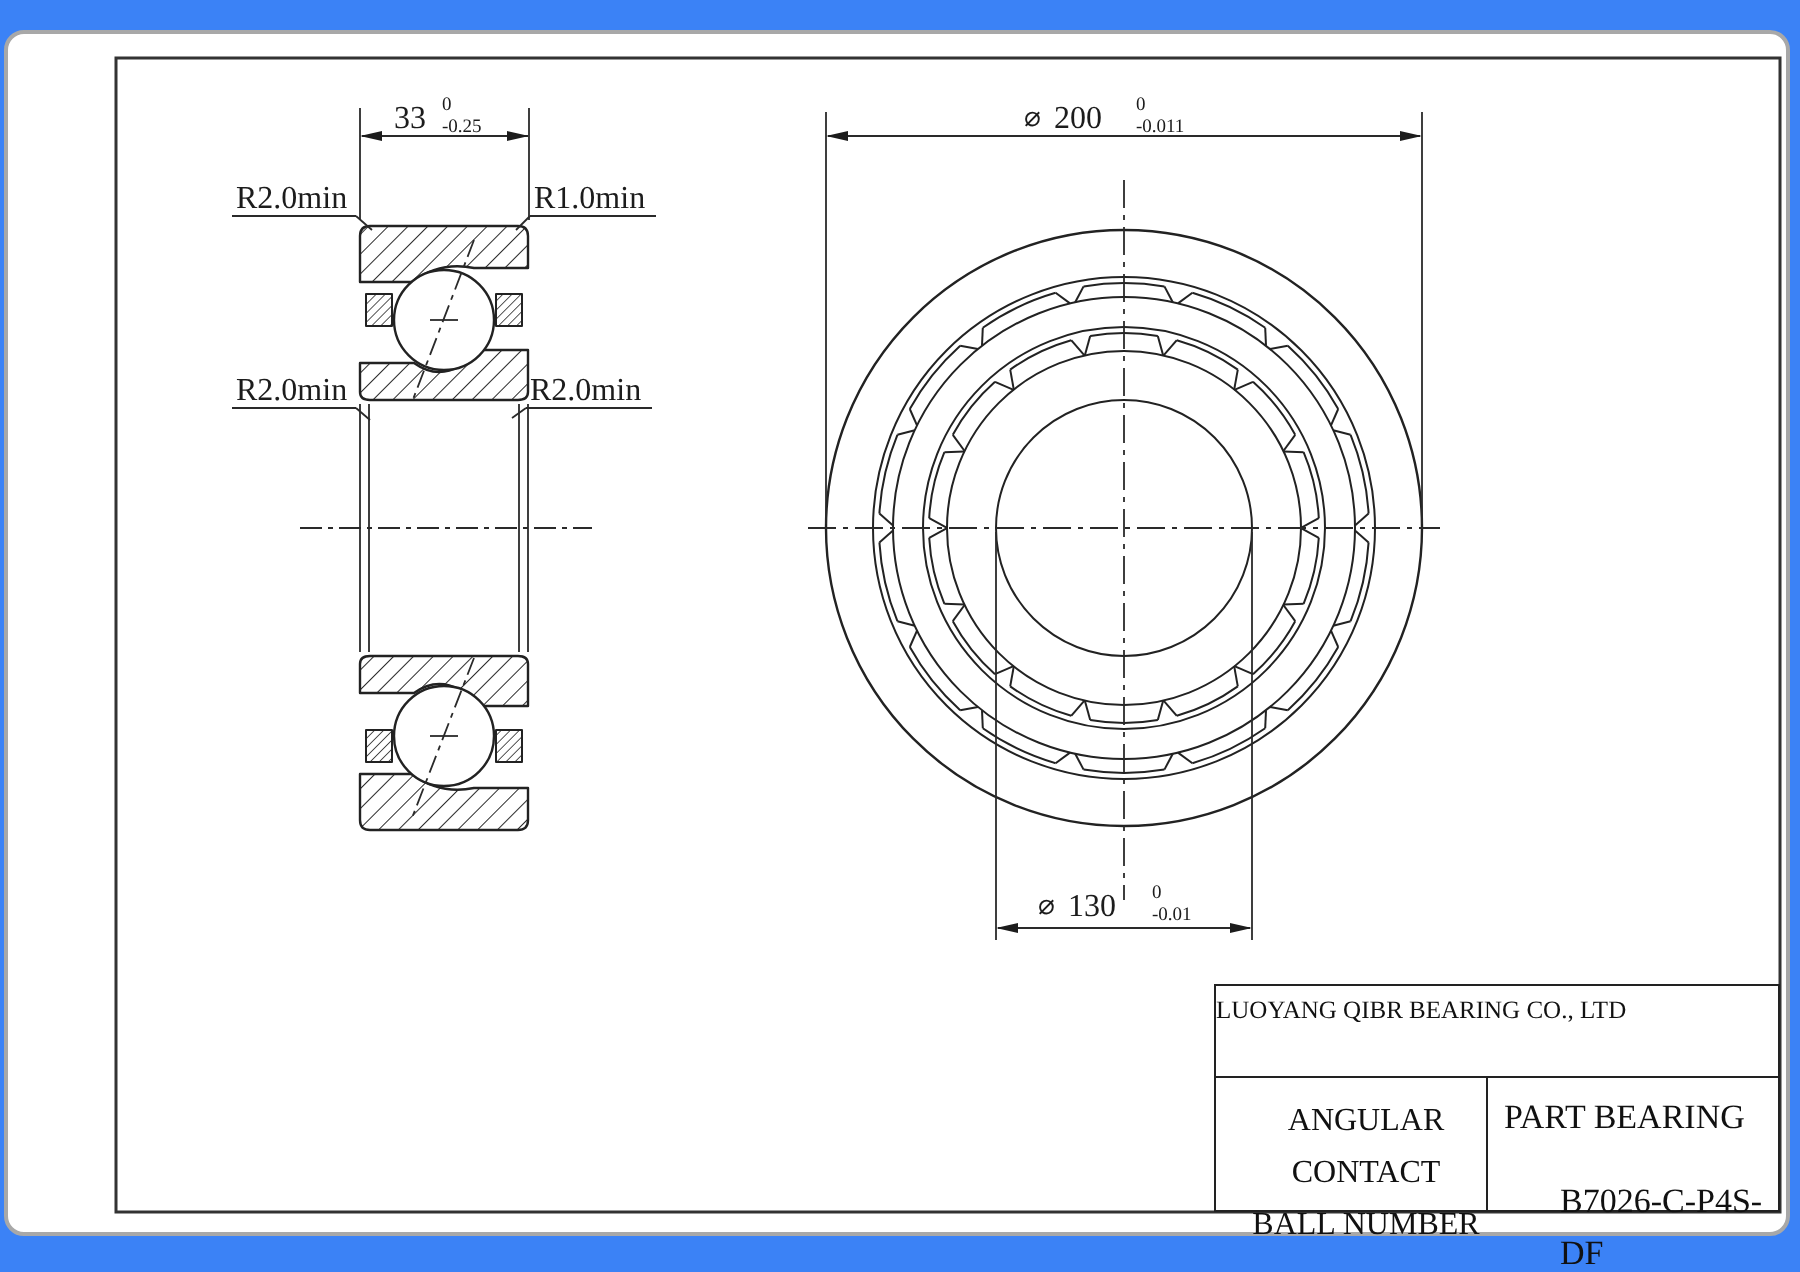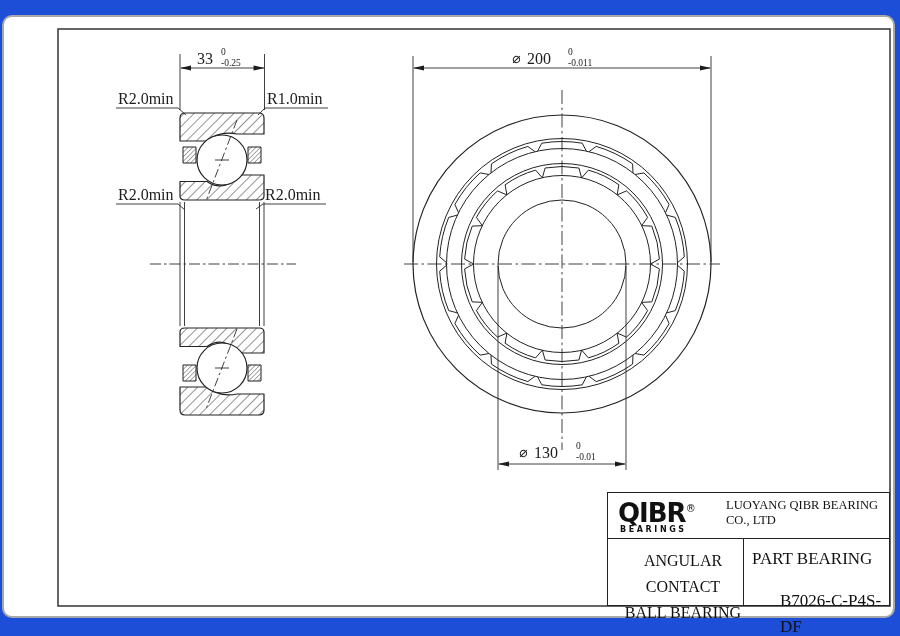--- a/index.html
+++ b/index.html
@@ -1,16 +1,16 @@
 <!DOCTYPE html>
 <html><head>
 <meta charset="utf-8">
 <style>
   html,body{margin:0;padding:0;background:#fff;}
-  #canvas{position:relative;width:900px;height:636px;background:#1d4ed8;overflow:hidden;
+  #canvas{position:relative;width:900px;height:636px;background:#3b82f6;overflow:hidden;
           font-family:"Liberation Serif", serif;}
   #card{position:absolute;left:2px;top:15px;width:893px;height:603px;
         border:2px solid #a8a8a8;border-radius:10px;background:#fff;box-sizing:border-box;}
   #drawing{position:absolute;left:0;top:0;}
   text{fill:#1c1c1c;}
   .dimtxt{font-family:"Liberation Serif", serif;font-size:16px;}
   .toltxt{font-family:"Liberation Serif", serif;font-size:9.5px;}
   .symtxt{font-family:"DejaVu Sans", sans-serif;font-size:14px;}
   
   #title-block{position:absolute;left:607px;top:492px;width:283px;height:114px;
@@ -225,32 +225,28 @@
       <path d="M626,464 L615,461.5 L615,466.5 Z" fill="#1c1c1c"></path>
       <text x="519" y="457" class="symtxt">⌀</text>
       <text x="534" y="458" class="dimtxt">130</text>
       <text x="576" y="449" class="toltxt">0</text>
       <text x="576" y="460" class="toltxt">-0.01</text>
     </g>
   </svg>
 
   <div id="title-block">
     <div id="tb-top">
-      <div class="logo-cell">
-        <div class="logo-main"><span>QIBR</span><span class="logo-reg">®</span></div>
-        <div class="logo-sub">BEARINGS</div>
-      </div>
       <div class="company-cell">
         <div class="line1">LUOYANG QIBR BEARING CO., LTD</div>
       </div>
     </div>
     <div id="tb-bottom">
       <div class="product-cell">
         <div>ANGULAR CONTACT</div>
-        <div>BALL BEARING</div>
+        <div>BALL NUMBER</div>
       </div>
       <div class="pn-cell">
         <div>PART BEARING</div>
         <div class="pn-value">B7026-C-P4S-DF</div>
       </div>
     </div>
   </div>
 </div>
 
 </body></html>

